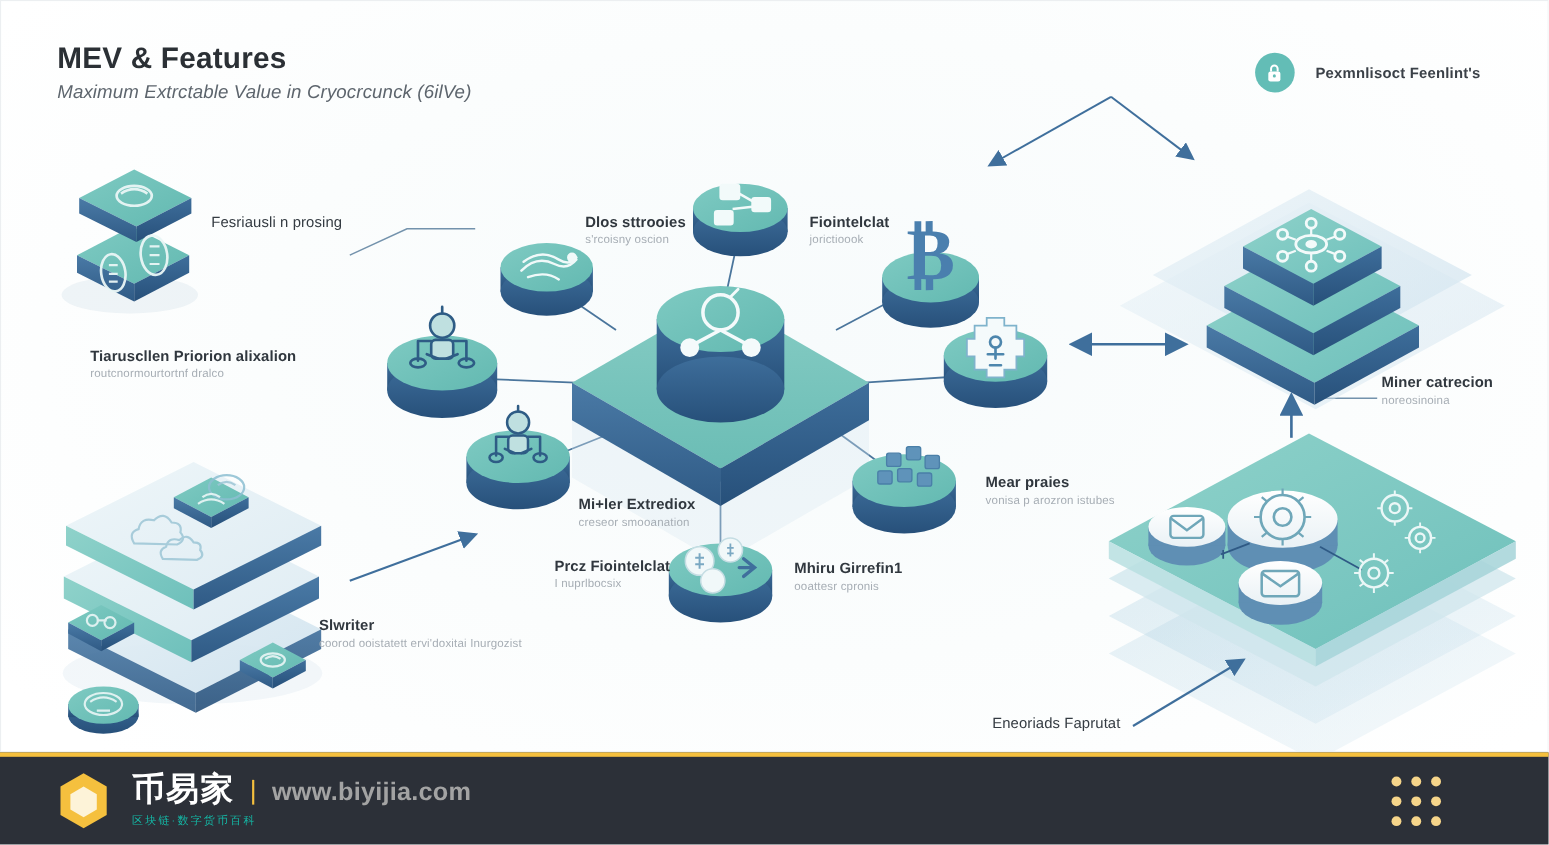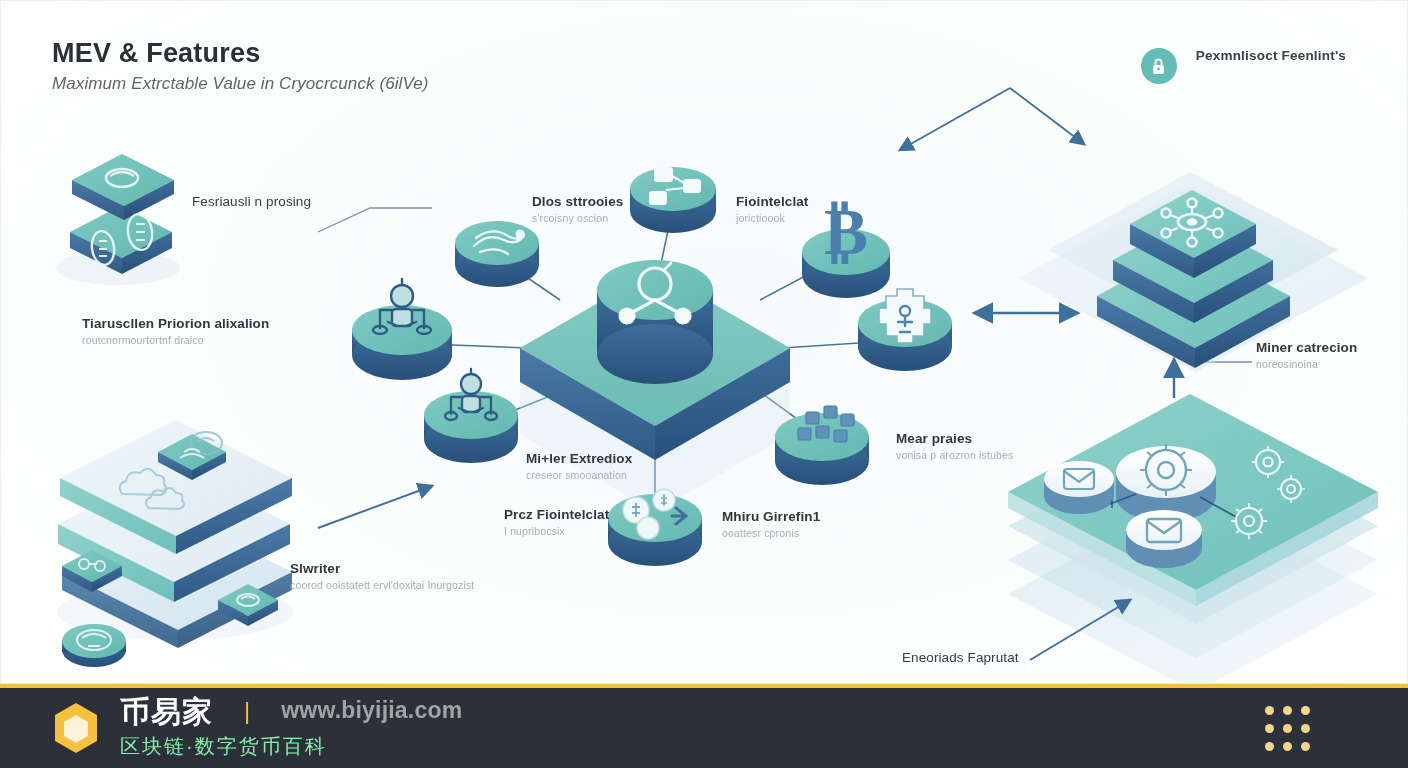--- a/index.html
+++ b/index.html
@@ -38,21 +38,21 @@
     letter-spacing: .2px; white-space: nowrap;
   }
   .hdr-sub {
     margin-top: 5px; font-size: 17px; color: #5d656d;
     letter-spacing: .1px; white-space: nowrap; font-style: italic;
   }
 
   
   .badge {
     position: absolute; right: 62px; top: 48px;
-    display: flex; gap: 19px;
+    display: flex; align-items: center; gap: 19px;
   }
   .badge-circle {
     width: 36px; height: 36px; border-radius: 50%;
     background: #63bdb6; display: flex;
     align-items: center; justify-content: center;
     flex: 0 0 auto;
   }
   .badge-label {
     font-size: 13.5px; color: #3b4148; font-weight: 600;
     white-space: nowrap; letter-spacing: .2px;
@@ -74,32 +74,32 @@
   #footer {
     position: absolute; left: 0; bottom: 0;
     width: 1408px; height: 84px;
     background: #2c3038;
     border-top: 4px solid #f5c03e;
     display: flex; align-items: center;
   }
   .brandwrap { display: flex; align-items: center; margin-left: 52px; }
   .hexlogo { width: 48px; height: 54px; position: relative; flex: 0 0 auto; }
   .brandtext { margin-left: 20px; }
-  .brandline1 { display: flex; align-items: flex-start; gap: 31px; }
+  .brandline1 { display: flex; align-items: flex-end; gap: 14px; }
   .brand-cn {
     font-size: 30px; font-weight: bold; color: #ffffff;
     letter-spacing: 1px; line-height: 1;
   }
   .brand-pipe { color: #f5c03e; font-size: 24px; font-weight: 300; }
   .brand-url {
     font-size: 23px; font-weight: bold; color: #a3a3a3;
     letter-spacing: .2px;
   }
   .brand-tag {
-    margin-top: 6px; font-size: 20px; color: #86efac;
+    margin-top: 6px; font-size: 10px; color: #14b8a6;
     letter-spacing: 2px;
   }
   #dotgrid {
     margin-left: auto; margin-right: 98px;
     display: grid; grid-template-columns: repeat(3, 9px);
     grid-auto-rows: 9px; gap: 9px;
   }
   .dot { width: 9px; height: 9px; border-radius: 50%; background: #f6d58a; }
 </style>
 </head>

